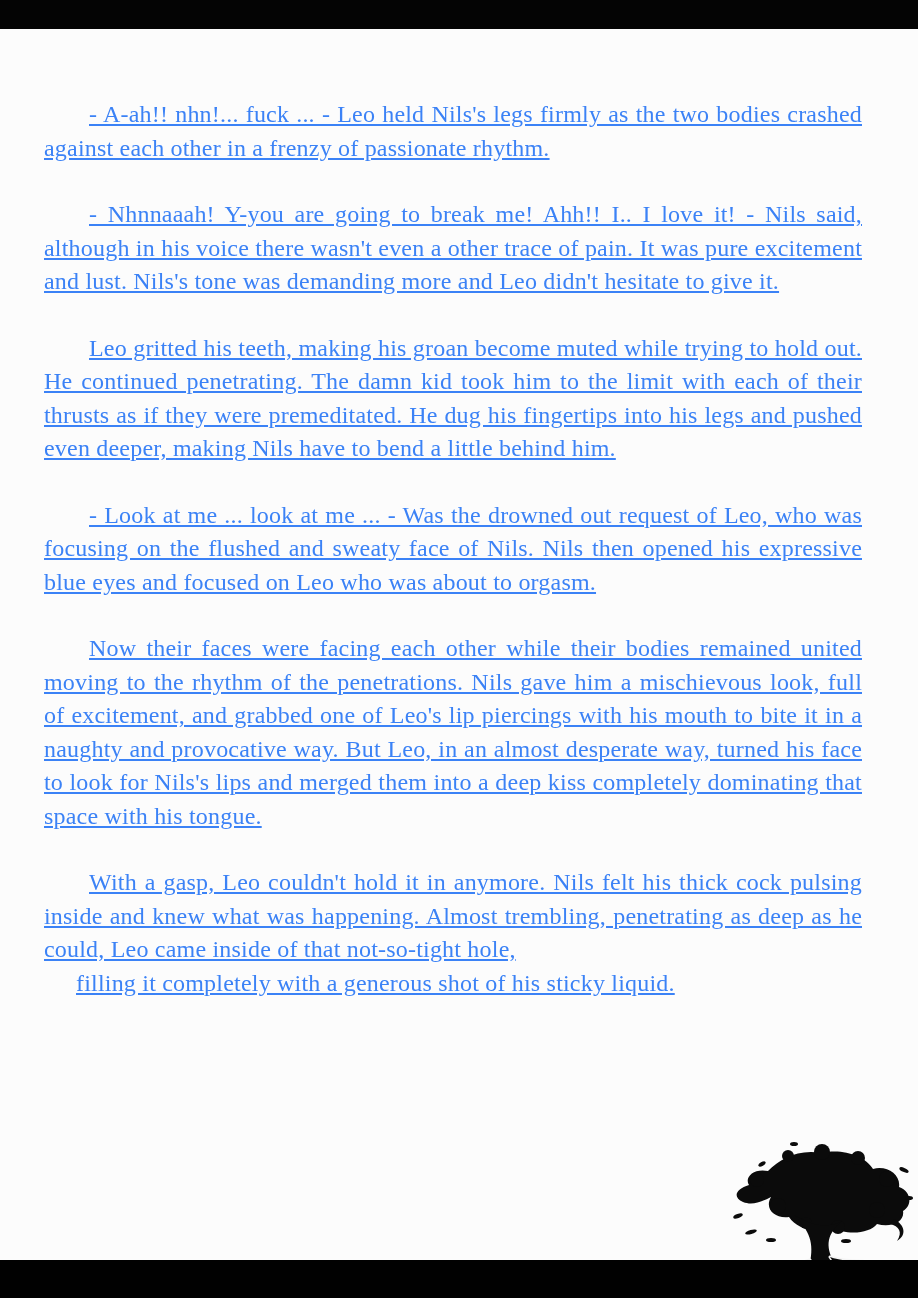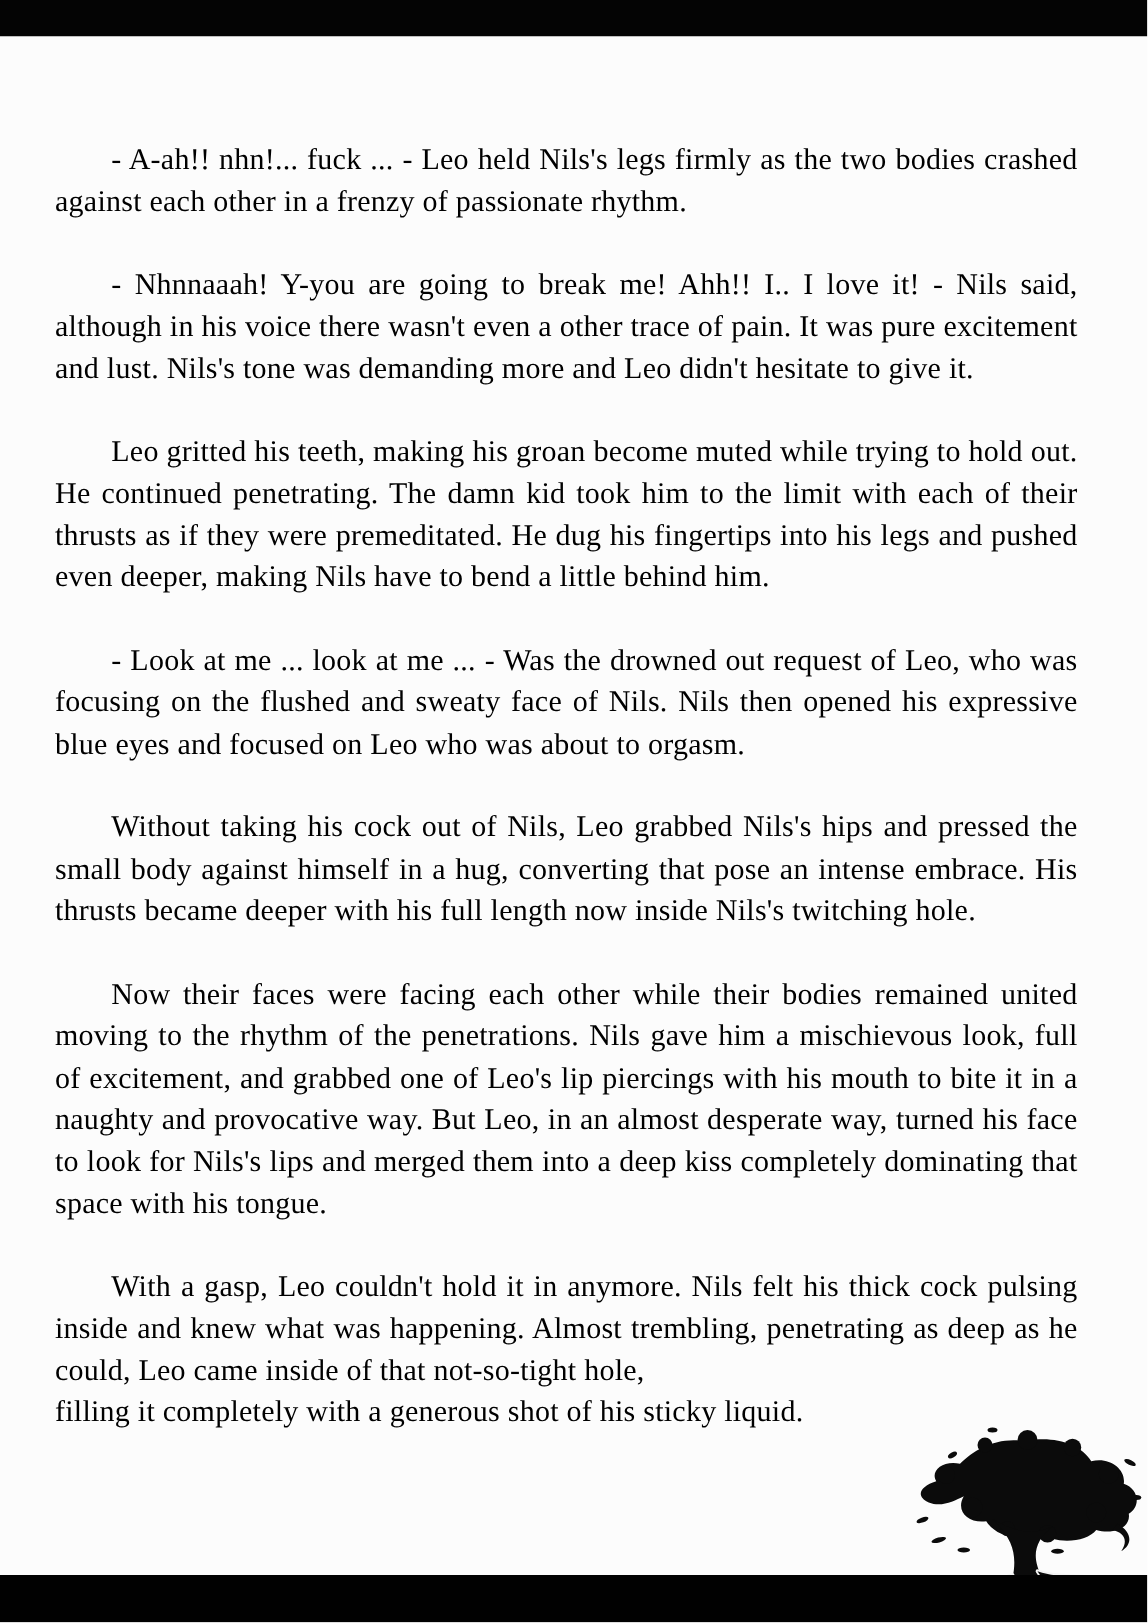--- a/index.html
+++ b/index.html
@@ -18,37 +18,39 @@
   .bar {
     position: absolute;
     left: 0;
     right: 0;
     background: #040404;
   }
   .bar.top { top: 0; height: 29px; }
   .bar.bottom { bottom: 0; height: 38px; background: #010101; }
   .content {
     position: absolute;
-    top: 112px;
+    top: 98px;
     left: 44px;
     right: 56px;
-    color: #000000;
+    color: #3b82f6;
+    text-decoration: underline;
   }
   .content p {
     margin: 0 0 33px 0;
     font-size: 24px;
     line-height: 33.5px;
     text-align: justify;
     text-indent: 45px;
     letter-spacing: 0.2px;
   }
   .content p:last-child { margin-bottom: 0; }
   .broken-line {
     display: block;
     text-indent: 0;
+    margin-left: 32px;
   }
   .tree {
     position: absolute;
     right: 2px;
     bottom: 4px;
     width: 190px;
     height: 155px;
     pointer-events: none;
   }
   .tree svg { display: block; }
@@ -58,21 +60,20 @@
 
 <div class="page">
 
   <div class="bar top"></div>
 
   <main class="content">
     <p>- A-ah!! nhn!... fuck ... - Leo held Nils's legs firmly as the two bodies crashed against each other in a frenzy of passionate rhythm.</p>
     <p>- Nhnnaaah! Y-you are going to break me! Ahh!! I.. I love it! - Nils said, although in his voice there wasn't even a other trace of pain. It was pure excitement and lust. Nils's tone was demanding more and Leo didn't hesitate to give it.</p>
     <p>Leo gritted his teeth, making his groan become muted while trying to hold out. He continued penetrating. The damn kid took him to the limit with each of their thrusts as if they were premeditated. He dug his fingertips into his legs and pushed even deeper, making Nils have to bend a little behind him.</p>
     <p>- Look at me ... look at me ... - Was the drowned out request of Leo, who was focusing on the flushed and sweaty face of Nils. Nils then opened his expressive blue eyes and focused on Leo who was about to orgasm.</p>
-    <p>Without taking his cock out of Nils, Leo grabbed Nils's hips and pressed the small body against himself in a hug, converting that pose an intense embrace. His thrusts became deeper with his full length now inside Nils's twitching hole.</p>
     <p>Now their faces were facing each other while their bodies remained united moving to the rhythm of the penetrations. Nils gave him a mischievous look, full of excitement, and grabbed one of Leo's lip piercings with his mouth to bite it in a naughty and provocative way. But Leo, in an almost desperate way, turned his face to look for Nils's lips and merged them into a deep kiss completely dominating that space with his tongue.</p>
     <p><span>With a gasp, Leo couldn't hold it in anymore. Nils felt his thick cock pulsing inside and knew what was happening. Almost trembling, penetrating as deep as he could, Leo came inside of that not-so-tight hole,</span><span class="broken-line">filling it completely with a generous shot of his sticky liquid.</span></p>
   </main>
 
   <div class="tree">
     <svg viewBox="0 0 190 155" width="190" height="155" xmlns="http://www.w3.org/2000/svg" aria-hidden="true">
       <g fill="#0b0b0b">
 
         <path d="M95 14 C72 10 54 20 42 32 C28 29 18 38 23 46 C10 50 6 58 17 63 C27 67 37 62 45 58 C38 70 49 80 63 78 C71 91 93 95 105 87 C119 97 143 95 151 85 C165 89 179 83 177 72 C187 66 185 52 173 48 C175 36 161 26 147 30 C139 16 115 9 95 14 Z"></path>
         <circle cx="96" cy="13" r="8"></circle>

